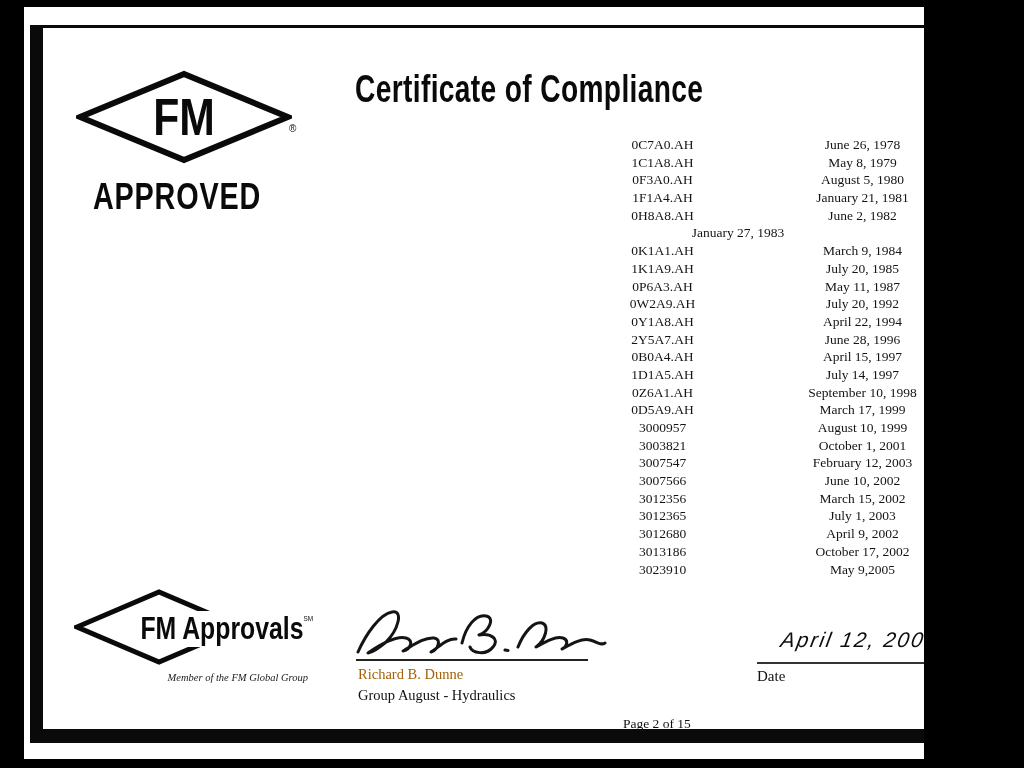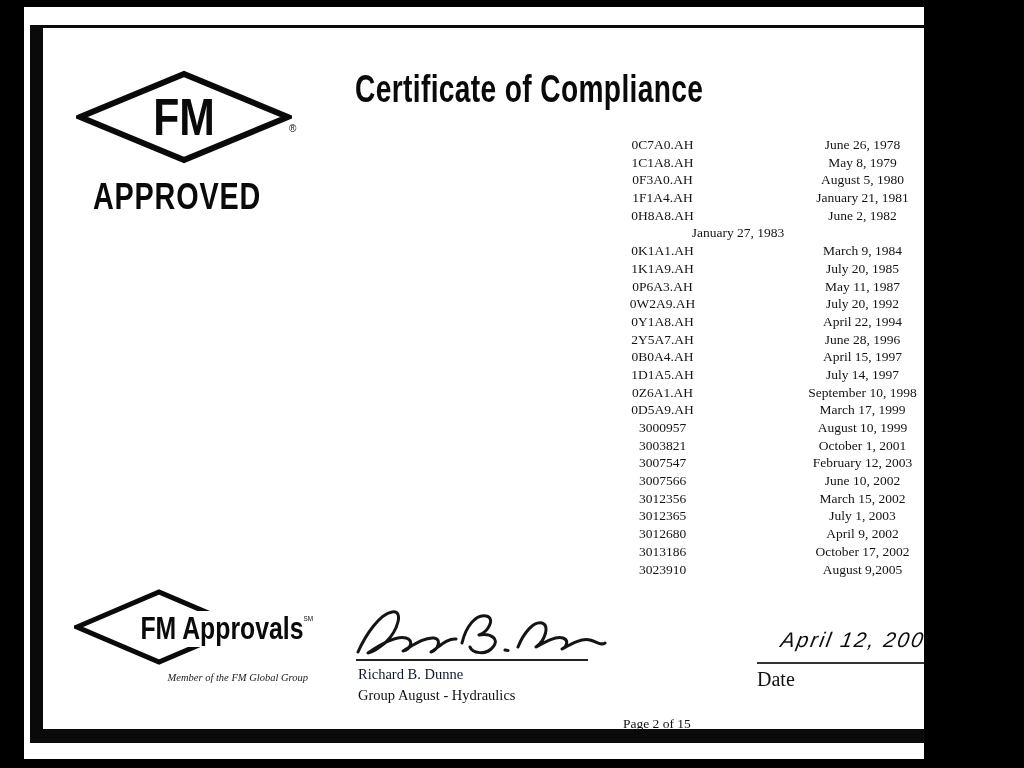--- a/index.html
+++ b/index.html
@@ -35,29 +35,29 @@
   .fma-text{position:absolute;left:114px;top:604px;background:#fff;padding:0 3px;
             font-family:"Liberation Sans",sans-serif;font-weight:bold;font-size:31px;
             transform:scaleX(.80);transform-origin:left top;color:#0a0a0a;white-space:nowrap;}
   .fma-text sup{font-size:8px;font-weight:normal;vertical-align:18px;letter-spacing:0;}
   .member-line{position:absolute;left:104px;top:665px;width:180px;text-align:right;
                font-style:italic;font-size:10.5px;color:#1a1a1a;white-space:nowrap;}
 
   
   .sig-svg{position:absolute;left:328px;top:599px;width:258px;height:58px;}
   .sig-line{position:absolute;left:332px;top:652px;width:232px;height:2px;background:#222;}
-  .sig-name{position:absolute;left:334px;top:659px;font-size:14.5px;color:#0f172a;}
+  .sig-name{position:absolute;left:334px;top:659px;font-size:14.5px;color:#a16207;}
   .sig-role{position:absolute;left:334px;top:680px;font-size:14.5px;color:#111;}
 
   
   .hand-date{position:absolute;left:757px;top:621px;font-family:"Liberation Sans",sans-serif;
              font-style:italic;font-size:21px;letter-spacing:2px;transform:skewX(-10deg);
              color:#0d0d0d;white-space:nowrap;}
   .date-line{position:absolute;left:733px;top:655px;width:167px;height:1.5px;background:#333;}
-  .date-label{position:absolute;left:733px;top:661px;font-size:20px;color:#111;}
+  .date-label{position:absolute;left:733px;top:661px;font-size:15px;color:#111;}
 
   .page-num{position:absolute;left:599px;top:701px;font-size:13.5px;color:#111;margin-top:8px;}
 </style>
 </head>
 <body>
 
 <div class="canvas">
   <div class="paper">
     <div class="frame"></div>
 
@@ -163,21 +163,21 @@
         <div class="record-row">
           <span class="record-id">3012680</span>
           <span class="record-date">April 9, 2002</span>
         </div>
         <div class="record-row">
           <span class="record-id">3013186</span>
           <span class="record-date">October 17, 2002</span>
         </div>
         <div class="record-row">
           <span class="record-id">3023910</span>
-          <span class="record-date">August 9,2005</span>
+          <span class="record-date">May 9,2005</span>
         </div>
       </div>
 
     <div class="fma-diamond">
       <svg width="170" height="76" viewBox="0 0 170 76">
         <polygon points="3,38 85,3 167,38 85,73" fill="none" stroke="#0a0a0a" stroke-width="5"></polygon>
       </svg>
     </div>
     <div class="fma-text"><span>FM Approvals</span><sup>SM</sup></div>
     <div class="member-line">Member of the FM Global Group</div>

